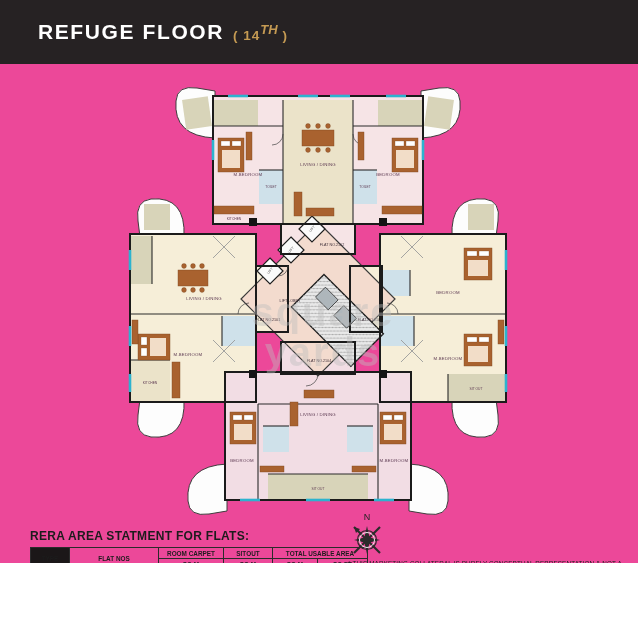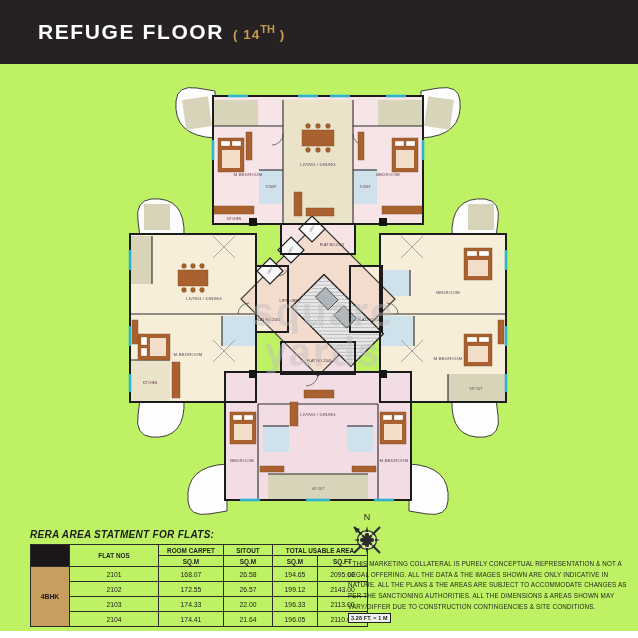--- a/index.html
+++ b/index.html
@@ -1,24 +1,24 @@
 <!DOCTYPE html>
 <html><head>
 <meta charset="utf-8">
 <style>
   html,body{margin:0;padding:0;background:#ffffff;}
-  .page{position:relative;width:638px;height:631px;background:#bef264;overflow:hidden;
+  .page{position:relative;width:638px;height:563px;background:#ec4899;overflow:hidden;
         font-family:"Liberation Sans", sans-serif;}
 
   
   .hdr{position:absolute;left:0;top:0;width:638px;height:64px;background:#262223;
        display:flex;align-items:center;padding-left:38px;box-sizing:border-box;}
   .hdr .title{color:#ffffff;font-size:21px;font-weight:bold;letter-spacing:1.6px;}
   .hdr .floor{color:#c49a53;font-size:13.5px;font-weight:bold;letter-spacing:1px;margin-left:9px;}
-  .hdr .floor sup{font-size:11px;letter-spacing:0;}
+  .hdr .floor sup{font-size:13px;letter-spacing:0;font-style:italic;}
 
   
   .plan{position:absolute;left:118px;top:74px;width:402px;height:446px;}
   .pink{fill:#f6e4e6;}
   .pink2{fill:#f2dde4;}
   .cream{fill:#f6eed8;}
   .cream2{fill:#ebe3c9;}
   .tan{fill:#d8d4b9;}
   .blue{fill:#cfe1ea;}
   .peach{fill:#f3dbce;}
@@ -35,21 +35,21 @@
   .lbl{font-family:"Liberation Sans",sans-serif;font-size:4.3px;fill:#5d3a52;
        text-anchor:middle;letter-spacing:.2px;}
   .lblS{font-family:"Liberation Sans",sans-serif;font-size:3.3px;fill:#5d3a52;text-anchor:middle;}
   .lblF{font-family:"Liberation Sans",sans-serif;font-size:3.7px;fill:#41313b;text-anchor:middle;}
   .lift-t{font-family:"Liberation Sans",sans-serif;font-size:3.5px;fill:#333;text-anchor:middle;}
   .wm{font-family:"Liberation Sans",sans-serif;font-weight:bold;font-size:40px;fill:#bdbdbd;
       opacity:.42;text-anchor:middle;letter-spacing:2px;}
 
   
   .rera-wrap{position:absolute;left:30px;top:529px;}
-  .rera-title{font-size:10px;font-weight:bold;color:#1c1c1c;letter-spacing:.3px;margin-bottom:4px;font-style:italic;}
+  .rera-title{font-size:12px;font-weight:bold;color:#1c1c1c;letter-spacing:.3px;margin-bottom:4px;}
   table.rera{border-collapse:collapse;}
   table.rera th,table.rera td{border:1px solid #2b2b2b;font-size:6.8px;color:#1c1c1c;
       text-align:center;padding:0 2px;height:12px;}
   table.rera thead th{font-weight:bold;font-size:6.4px;height:10px;}
   th.type-h{background:#1b1718;color:#c7a15c;width:34px;}
   th.flat-h{width:84px;text-align:left;padding-left:14px;}
   th.w-carpet{width:60px;} th.w-sitout{width:44px;} th.w-sqm{width:40px;} th.w-sqft{width:45px;}
   tr.units th{border-top:none;}
   th.nb{border-bottom:none;}
   td.type-cell{background:#c79e5e;font-weight:bold;color:#2b2417;}

